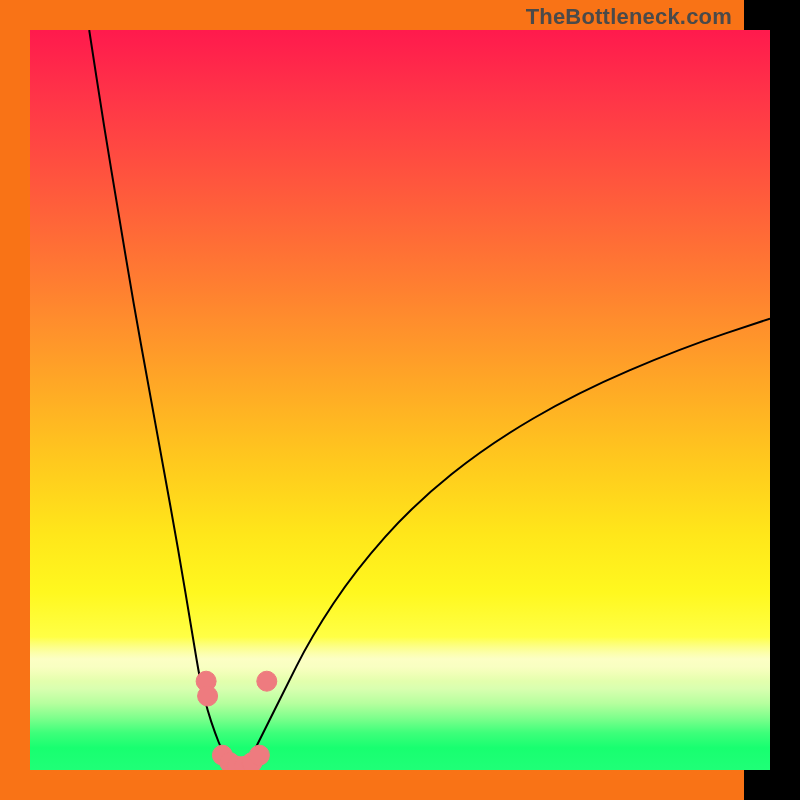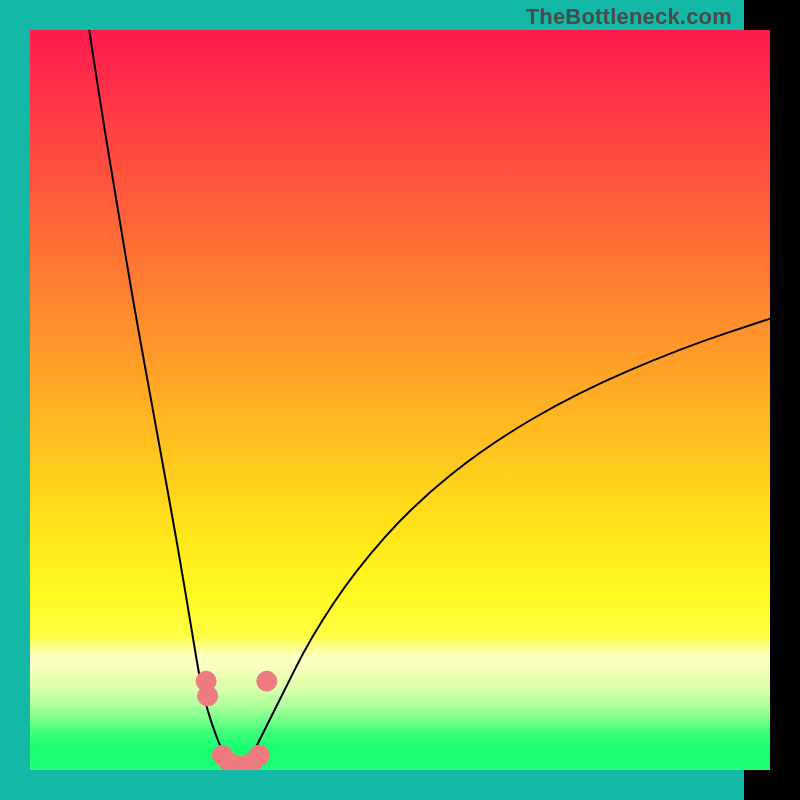--- a/index.html
+++ b/index.html
@@ -10,21 +10,21 @@
     background: #000;
     font-family: Arial, Helvetica, sans-serif;
     overflow: hidden;
   }
   .frame {
     position: absolute;
     top: 0;
     left: 0;
     width: 744px;
     height: 800px;
-    background: #14b8a6;
+    background: #f97316;
   }
   .watermark {
     position: absolute;
     top: 4px;
     right: 12px;
     font-size: 22px;
     font-weight: 600;
     color: #4a4a4a;
     letter-spacing: 0.2px;
     z-index: 10;

